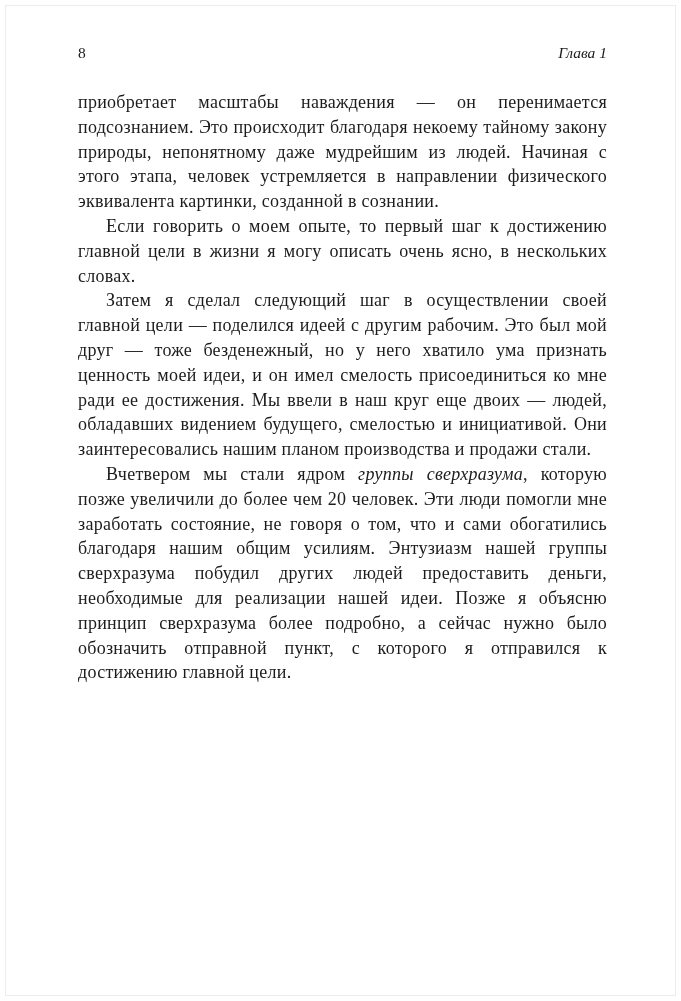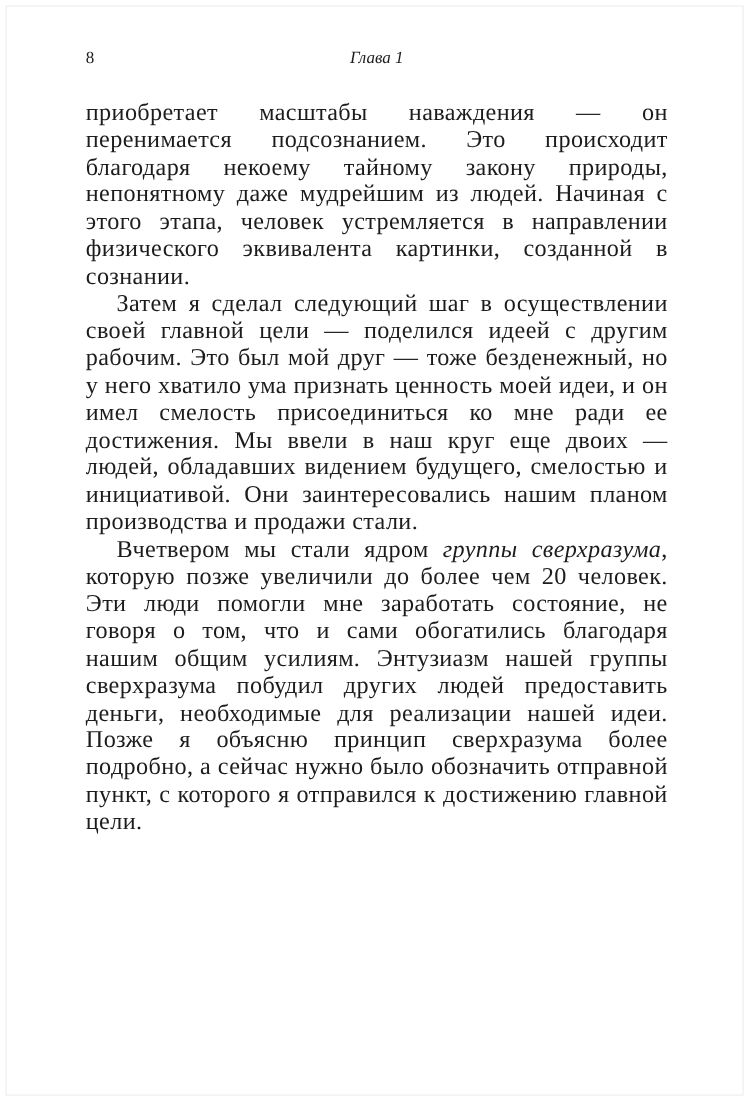--- a/index.html
+++ b/index.html
@@ -30,25 +30,25 @@
     position: absolute;
     left: 0;
     top: 0;
     font-style: normal;
   }
   .chapter-title {
     position: absolute;
     left: 0;
     right: 0;
     top: 0;
-    text-align: center;
+    text-align: right;
     font-style: italic;
   }
   .page-body {
-    font-size: 22px;
+    font-size: 18px;
     line-height: 24.8px;
     letter-spacing: 0.015em;
     text-align: justify;
   }
   .para {
     margin: 0;
     text-indent: 0;
   }
   .para.indent {
     text-indent: 28px;
@@ -59,16 +59,17 @@
 </head>
 <body>
 
 <div class="page">
   <div class="page-header">
     <span class="page-number">8</span>
     <span class="chapter-title">Глава 1</span>
   </div>
   <div class="page-body">
       <p class="para"><span>приобретает масштабы наваждения — он перенимается подсознанием. Это происходит благодаря некоему тайному закону природы, непонятному даже мудрейшим из людей. Начиная с этого этапа, человек устремляется в направлении физического эквивалента картинки, созданной в сознании.</span></p>
+      <p class="para indent"><span>Если говорить о моем опыте, то первый шаг к достижению главной цели в жизни я могу описать очень ясно, в нескольких словах.</span></p>
       <p class="para indent"><span>Затем я сделал следующий шаг в осуществлении своей главной цели — поделился идеей с другим рабочим. Это был мой друг — тоже безденежный, но у него хватило ума признать ценность моей идеи, и он имел смелость присоединиться ко мне ради ее достижения. Мы ввели в наш круг еще двоих — людей, обладавших видением будущего, смелостью и инициативой. Они заинтересовались нашим планом производства и продажи стали.</span></p>
       <p class="para indent"><span>Вчетвером мы стали ядром </span><em>группы сверхразума</em><span>, которую позже увеличили до более чем 20 человек. Эти люди помогли мне заработать состояние, не говоря о том, что и сами обогатились благодаря нашим общим усилиям. Энтузиазм нашей группы сверхразума побудил других людей предоставить деньги, необходимые для реализации нашей идеи. Позже я объясню принцип сверхразума более подробно, а сейчас нужно было обозначить отправной пункт, с которого я отправился к достижению главной цели.</span></p>
     </div>
 </div>
 
 </body></html>

